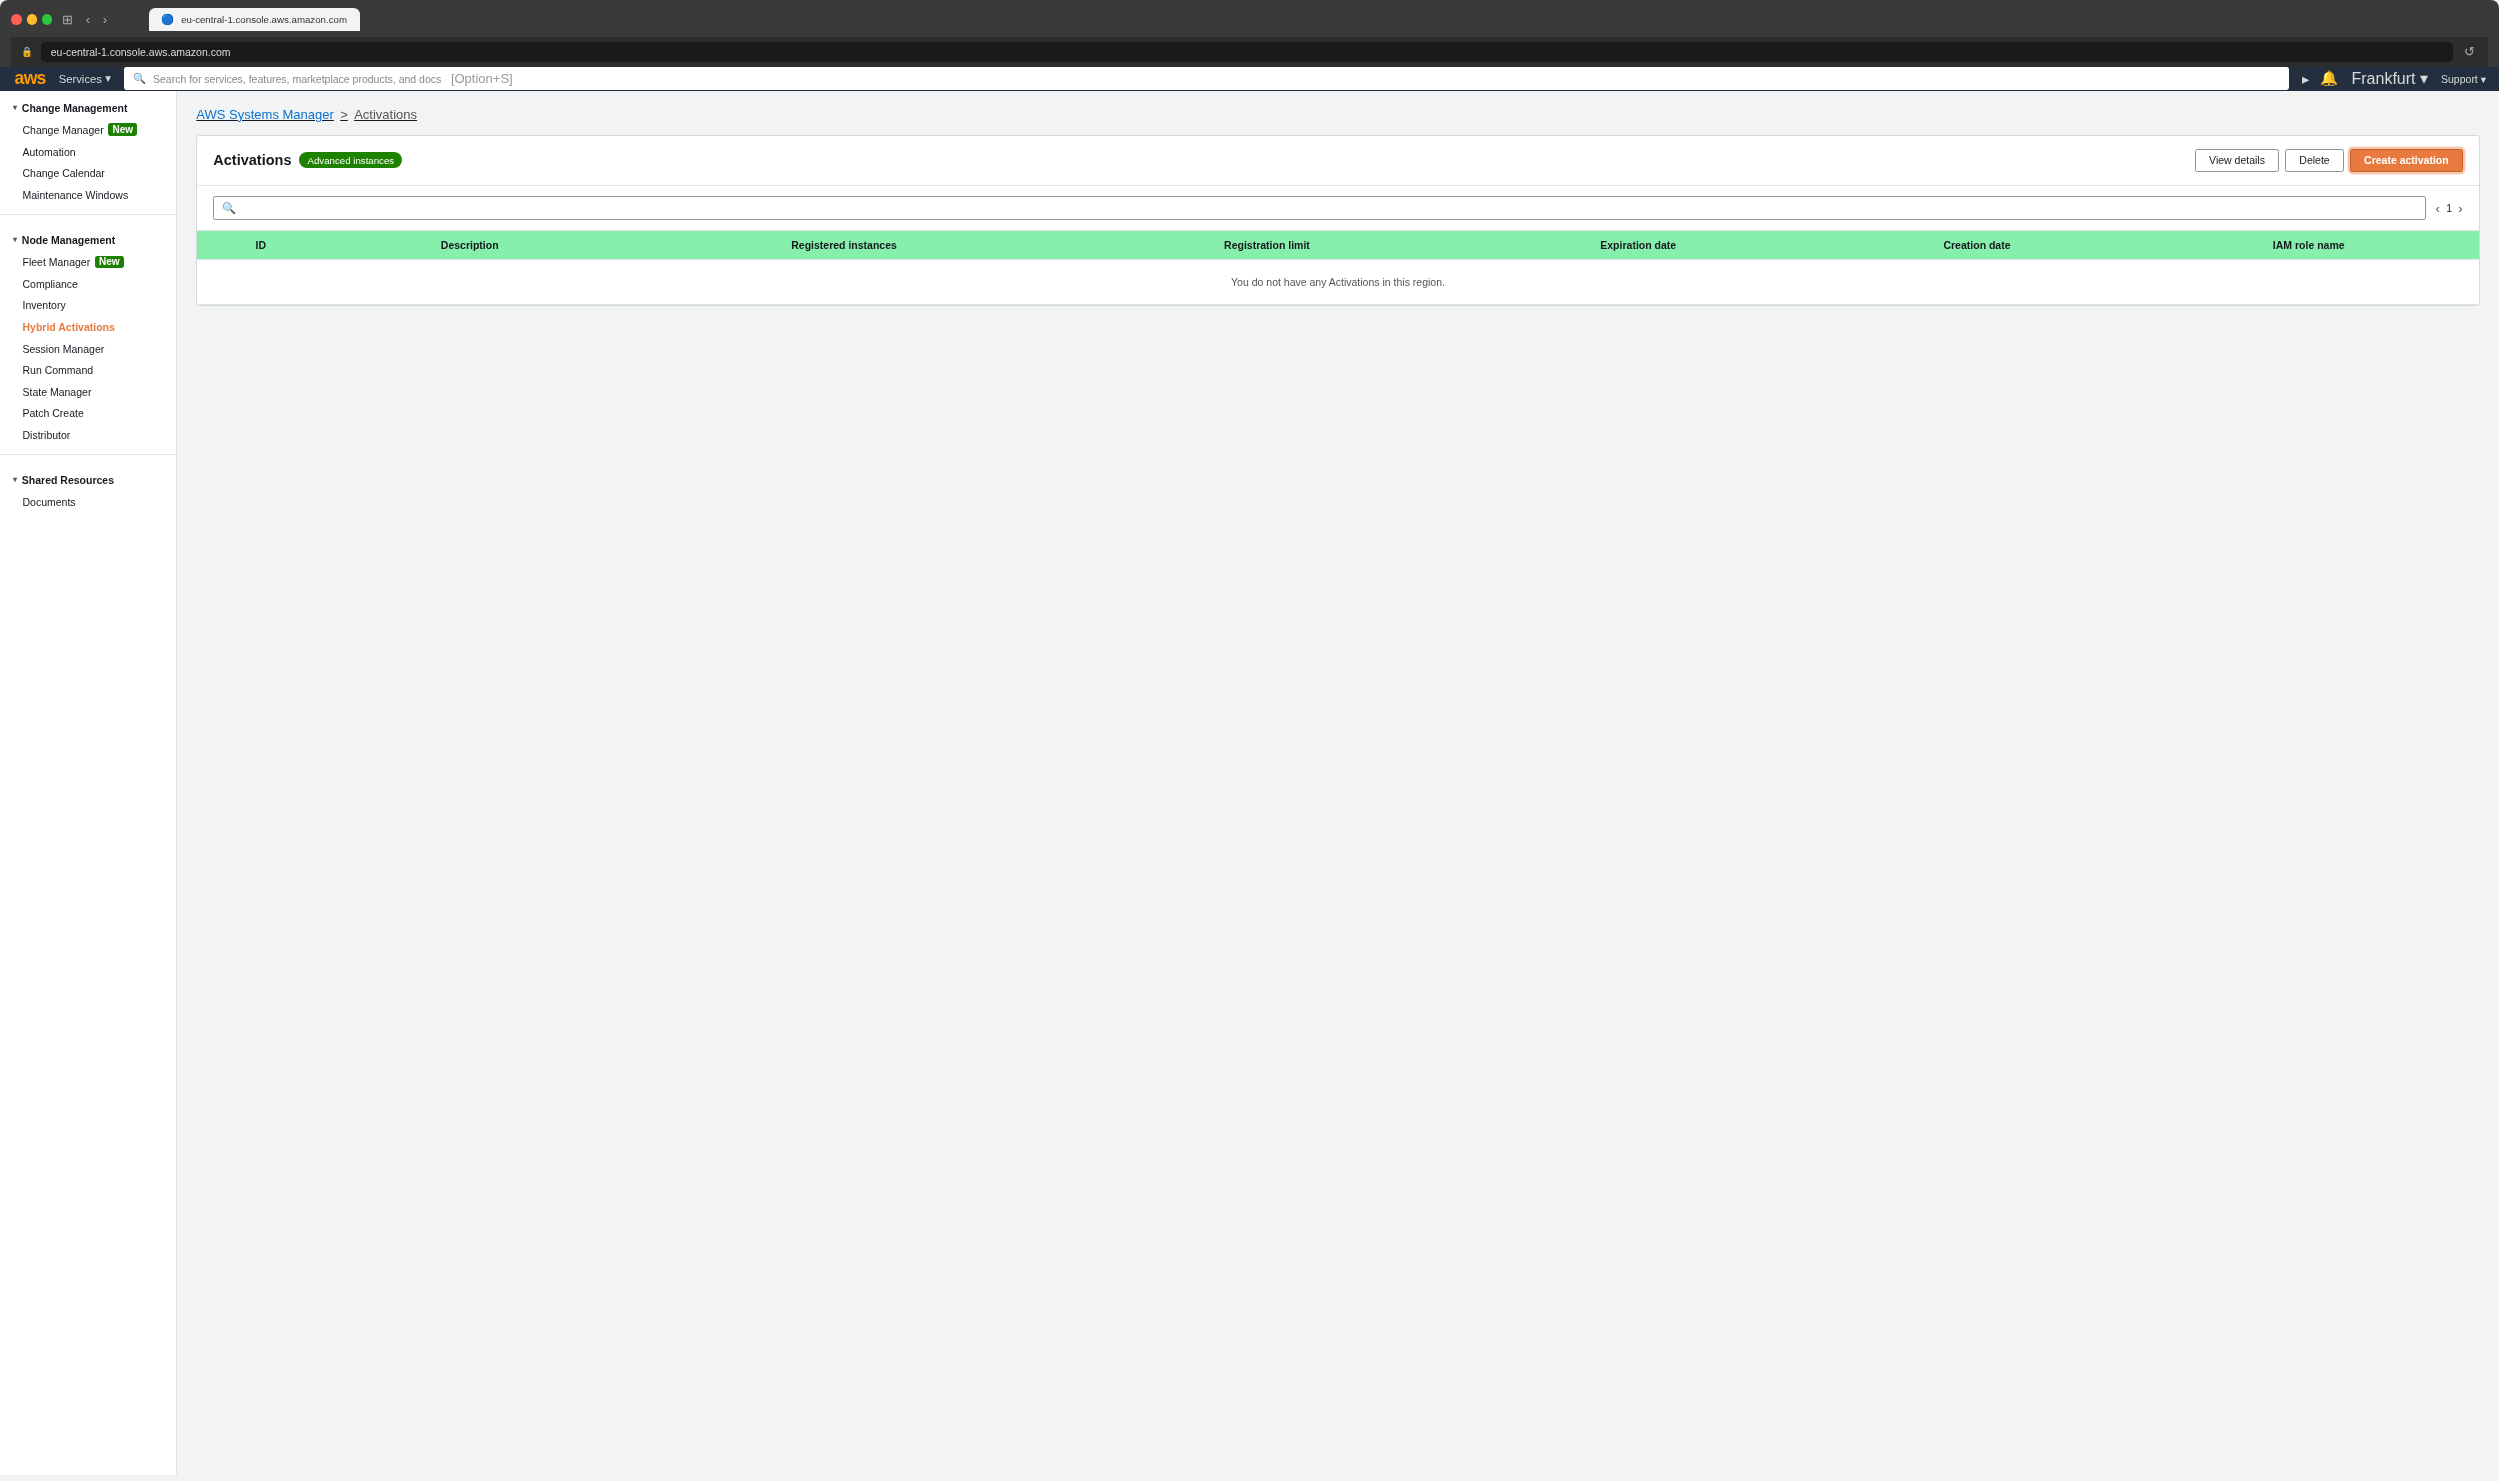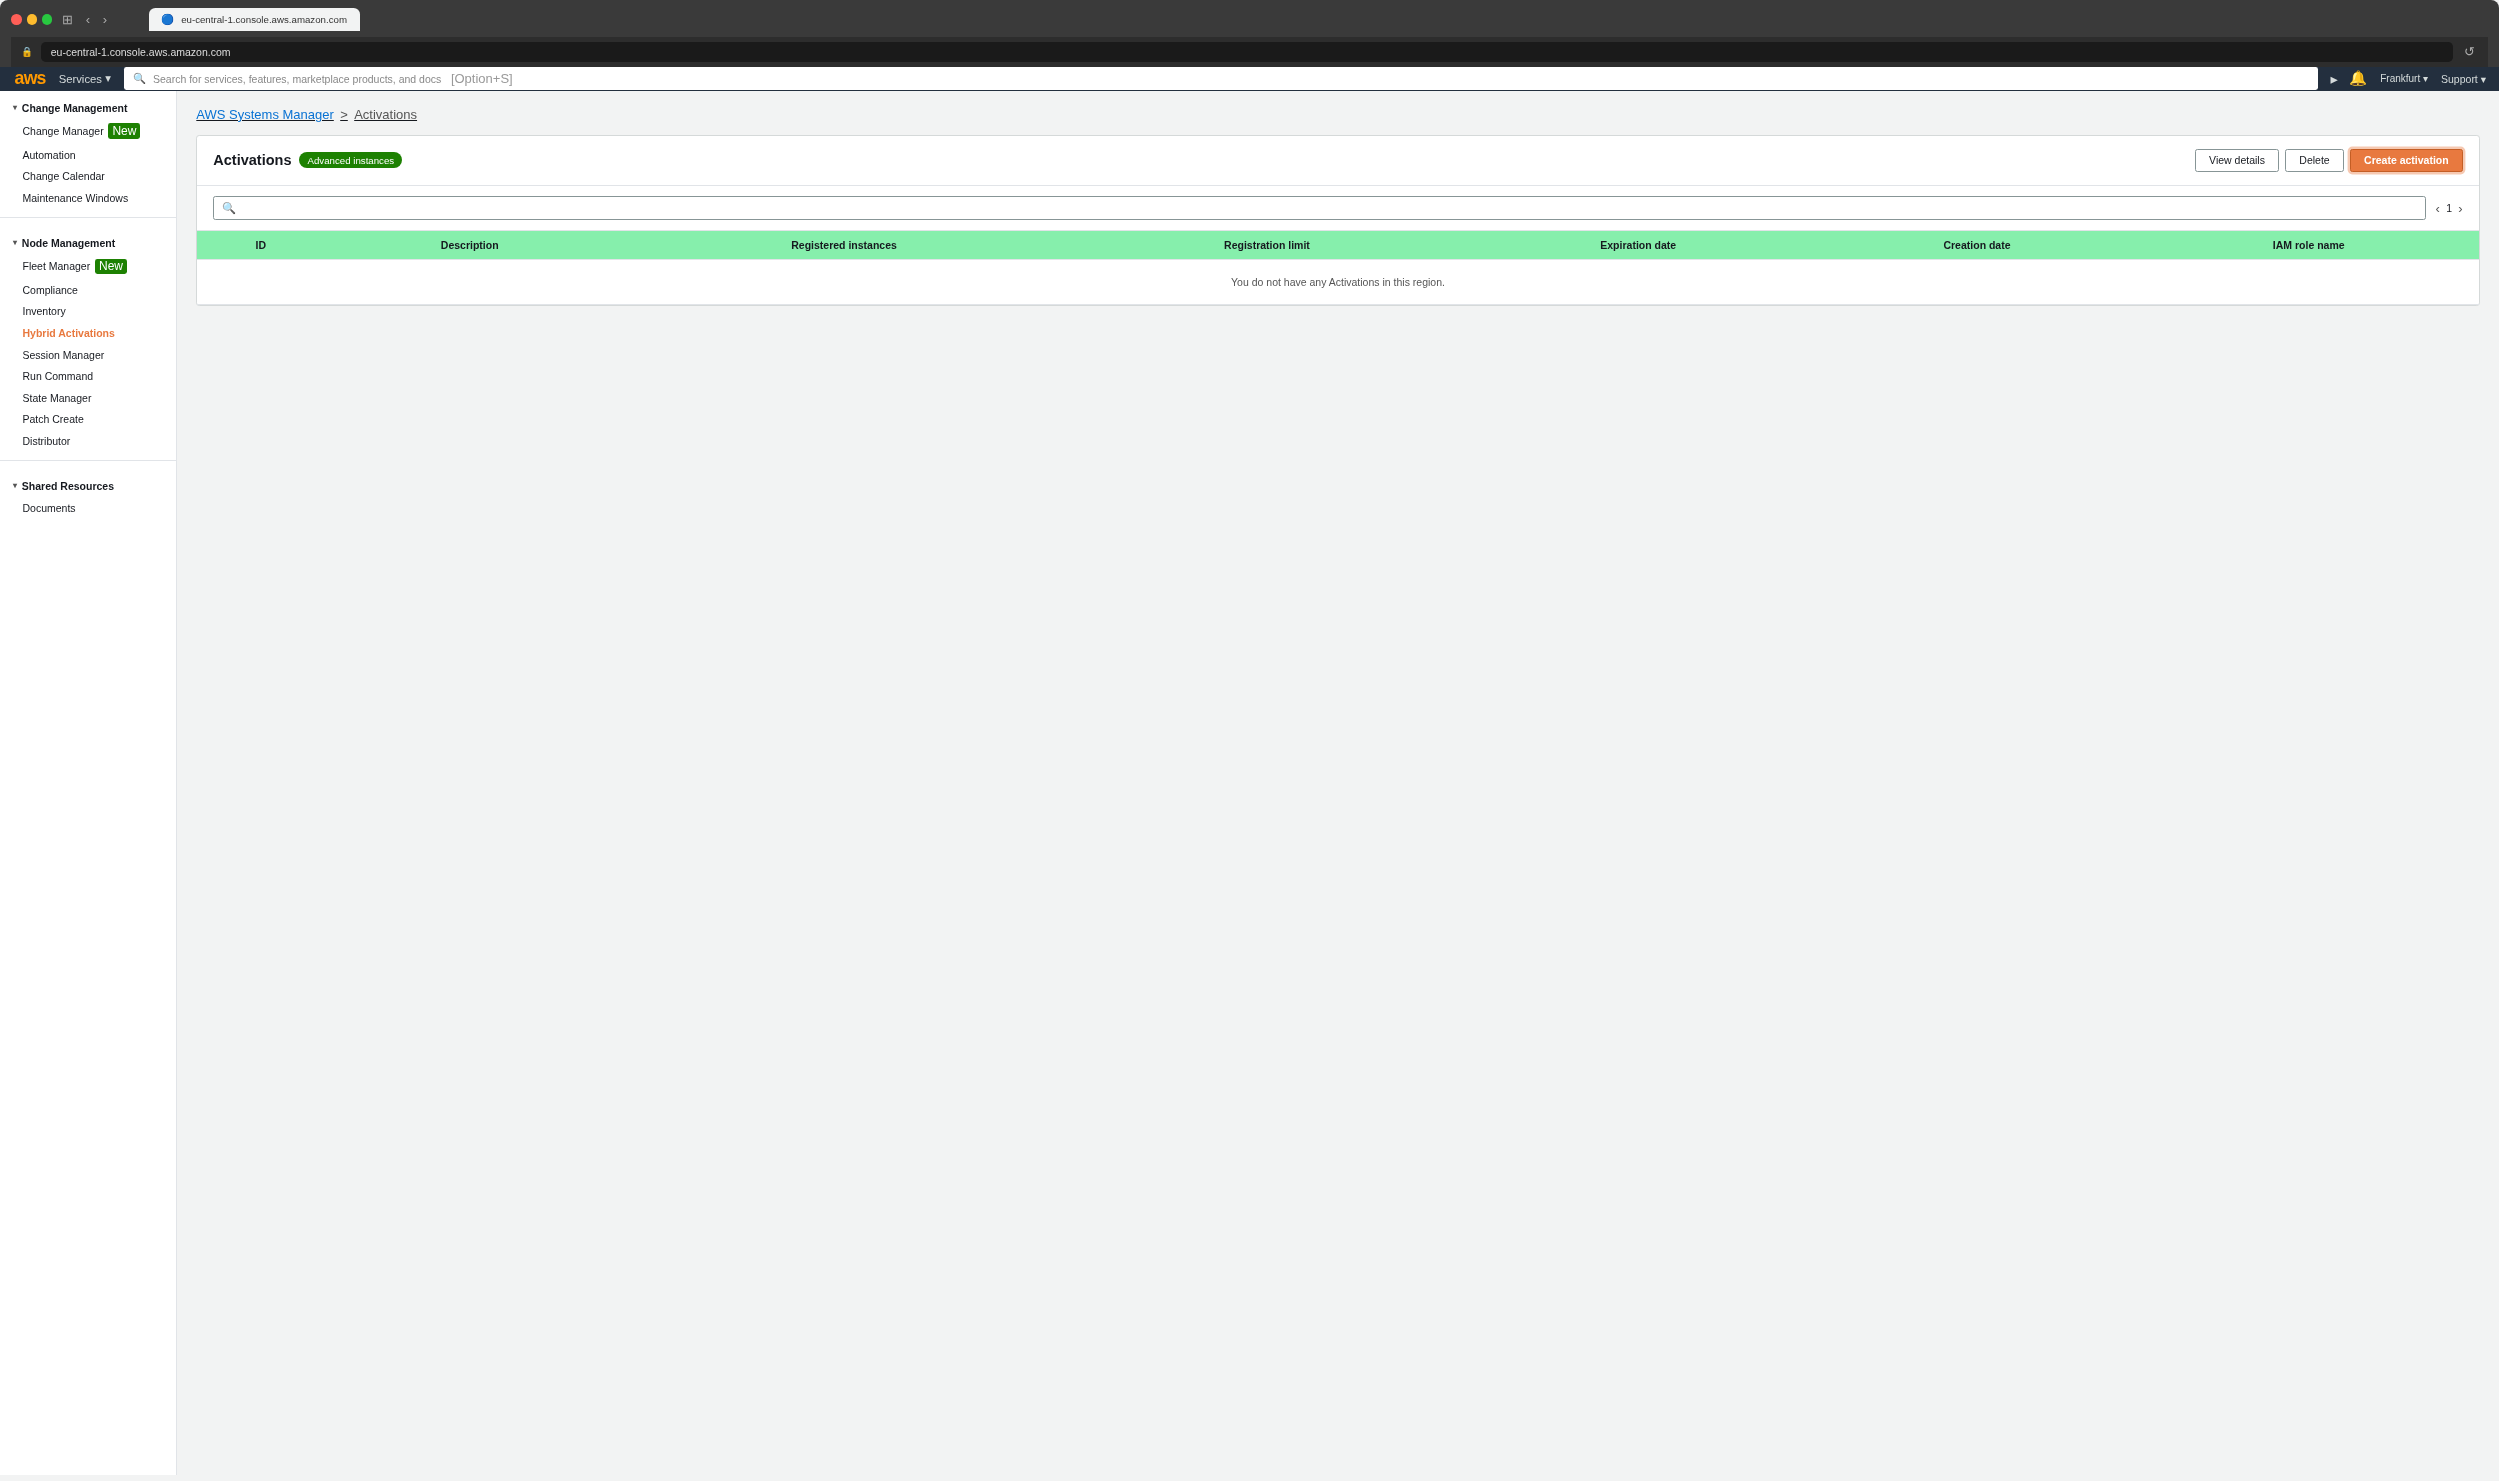--- a/index.html
+++ b/index.html
@@ -93,21 +93,21 @@
       border-radius: 2.4px;
       padding: 4px 9.7px;
       display: flex;
       align-items: center;
       gap: 6.4px;
       color: #666;
       font-size: 10.5px;
     }
     .search-shortcut { color: #999; font-size: 13px; margin-left: 3.2px; }
     .nav-icons { display: flex; align-items: center; gap: 11.3px; color: #d5dbdb; }
-    .nav-region { color: #d5dbdb; font-size: 10px; cursor: pointer; text-align: right; }
+    .nav-region { color: #d5dbdb; font-size: 16px; cursor: pointer; text-align: right; }
     .nav-support { color: #d5dbdb; font-size: 10.5px; cursor: pointer; }
 
     
     .main-layout {
       display: flex;
       height: calc(100vh - 97px);
       min-height: 483px;
     }
 
     
@@ -136,24 +136,24 @@
       color: #16191f;
       cursor: pointer;
       display: flex;
       align-items: center;
       gap: 4.8px;
     }
     .sidebar-item.active { color: #e8793f; font-weight: 600; }
     .badge-new {
       background: #1d8102;
       color: white;
-      font-size: 12px;
+      font-size: 10px;
       padding: 0.8px 4px;
       border-radius: 2.4px;
-      font-weight: 400;
+      font-weight: 700;
     }
     .sidebar-divider { border: none; border-top: 0.8px solid #e1e4e8; margin: 8px 0; }
 
     
     .content {
       flex: 1;
       padding: 16px 19.3px;
       background: #f2f3f3;
       overflow-y: auto;
     }

